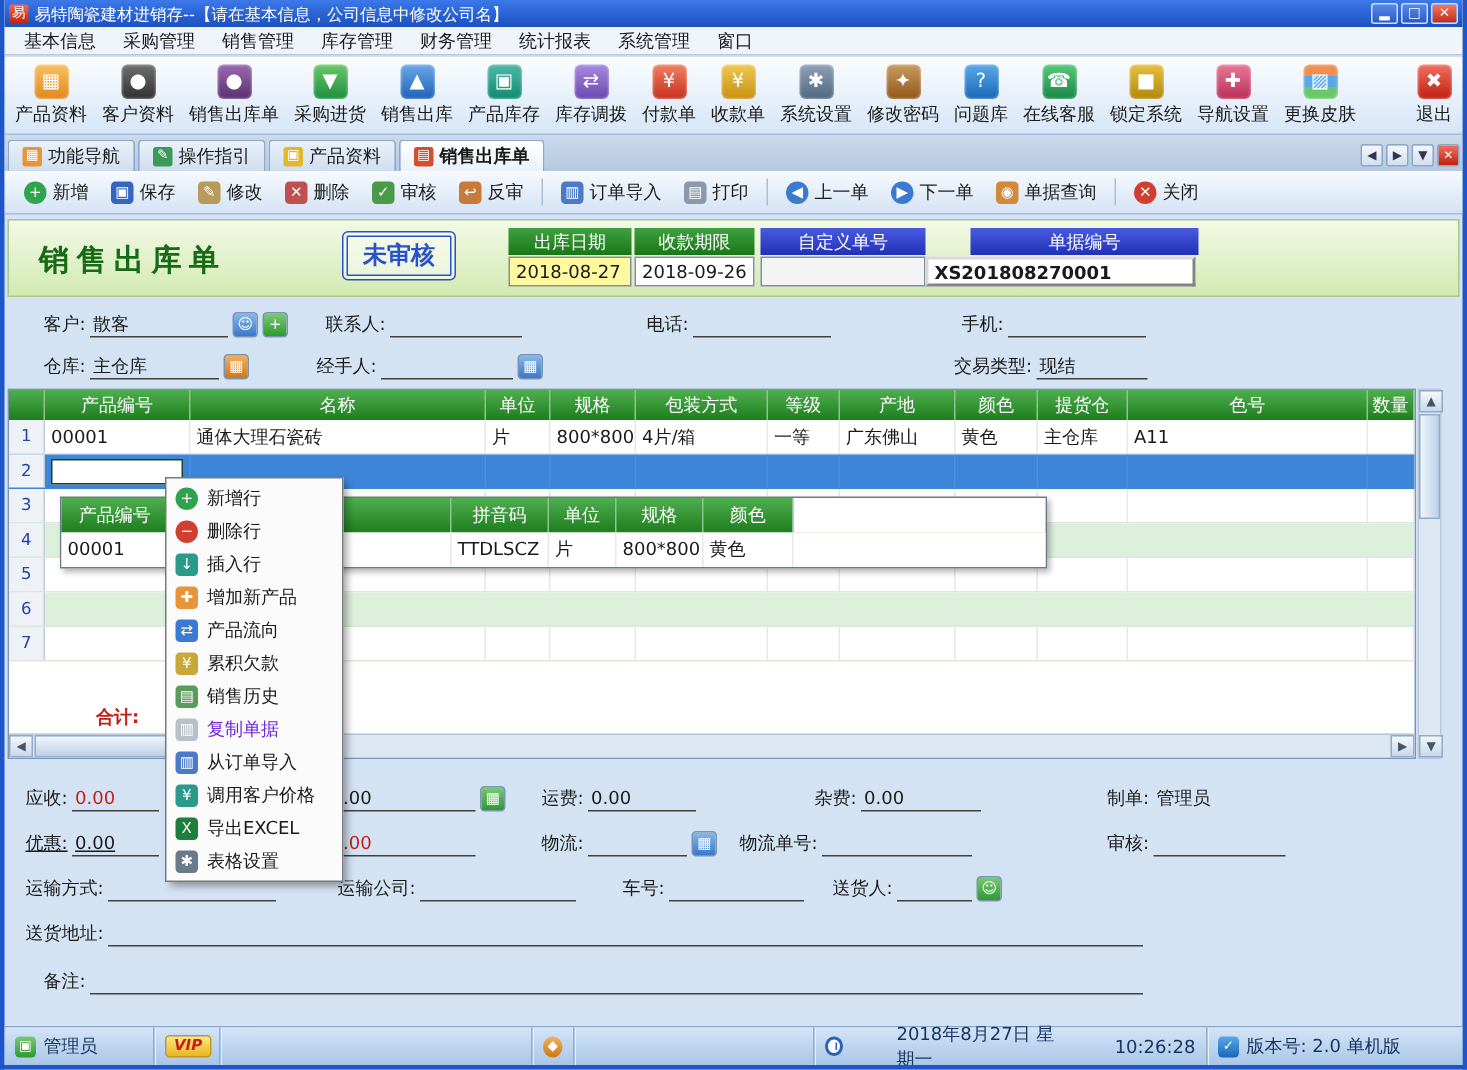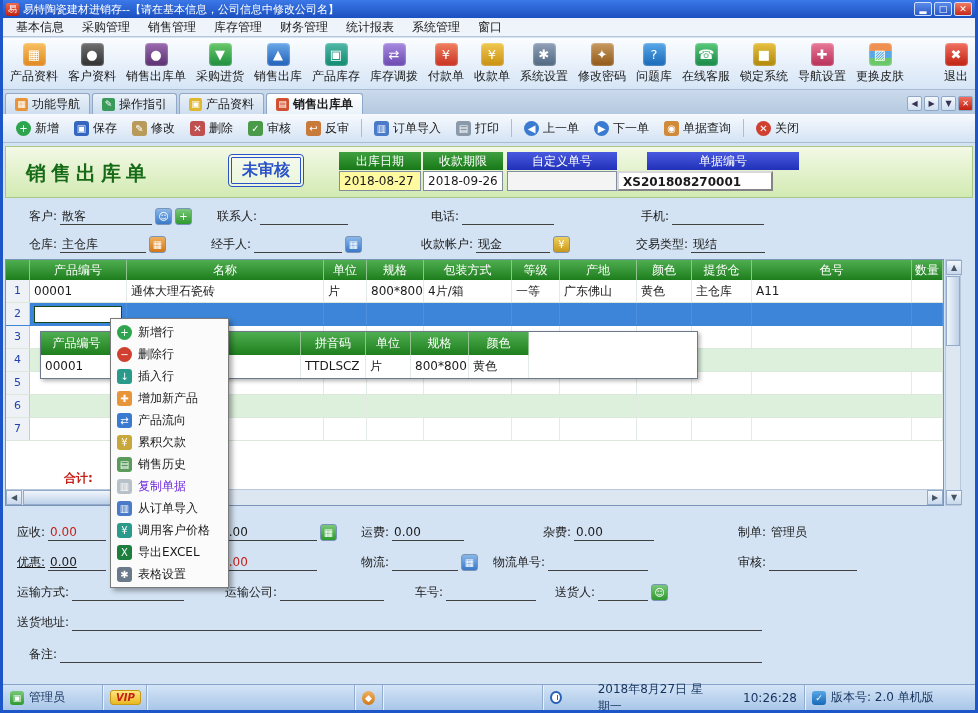--- a/index.html
+++ b/index.html
@@ -333,21 +333,21 @@
   <div class="formheader">
     <div class="form-title">销售出库单</div>
     <div class="stamp">未审核</div>
     <div class="fh-lbl fh-green" style="left:333px;width:82px;">出库日期</div>
     <div class="fh-lbl fh-green" style="left:417px;width:80px;">收款期限</div>
     <div class="fh-lbl fh-blue" style="left:501px;width:110px;">自定义单号</div>
     <div class="fh-lbl fh-blue" style="left:613px;width:152px;margin-left:28px;">单据编号</div>
     <div class="fh-val yellow" style="left:333px;width:82px;">2018-08-27</div>
     <div class="fh-val" style="left:417px;width:80px;">2018-09-26</div>
     <div class="fh-val" style="left:501px;width:110px;background:#F4F4F4;"></div>
-    <div class="fh-val docno" style="left:611px;width:156px;">XS201808270001</div>
+    <div class="fh-val docno" style="left:611px;width:180px;">XS201808270001</div>
   </div>
 
   <div class="fld" style="left:26px;top:206px;">
     <span class="lbl">客户:</span>
     <span class="ul" style="width:92px;">散客</span>
     <span class="mini blue">☺</span>
     <span class="mini green">+</span>
   </div>
   <div class="fld" style="left:214px;top:206px;">
     <span class="lbl">联系人:</span>
@@ -364,25 +364,20 @@
 
   <div class="fld" style="left:26px;top:234px;">
     <span class="lbl">仓库:</span>
     <span class="ul" style="width:86px;">主仓库</span>
     <span class="mini orange">▦</span>
   </div>
   <div class="fld" style="left:208px;top:234px;">
     <span class="lbl">经手人:</span>
     <span class="ul" style="width:88px;"></span>
     <span class="mini blue">▦</span>
-  </div>
-  <div class="fld" style="left:418px;top:234px;">
-    <span class="lbl">收款帐户:</span>
-    <span class="ul" style="width:74px;">现金</span>
-    <span class="mini gold">¥</span>
   </div>
   <div class="fld" style="left:633px;top:234px;">
     <span class="lbl">交易类型:</span>
     <span class="ul" style="width:74px;">现结</span>
   </div>
 
   <div class="grid">
     <div class="ghead">
       <div class="gh" style="width:24px;flex:0 0 auto;"></div>
       <div class="gh cw0">产品编号</div>

